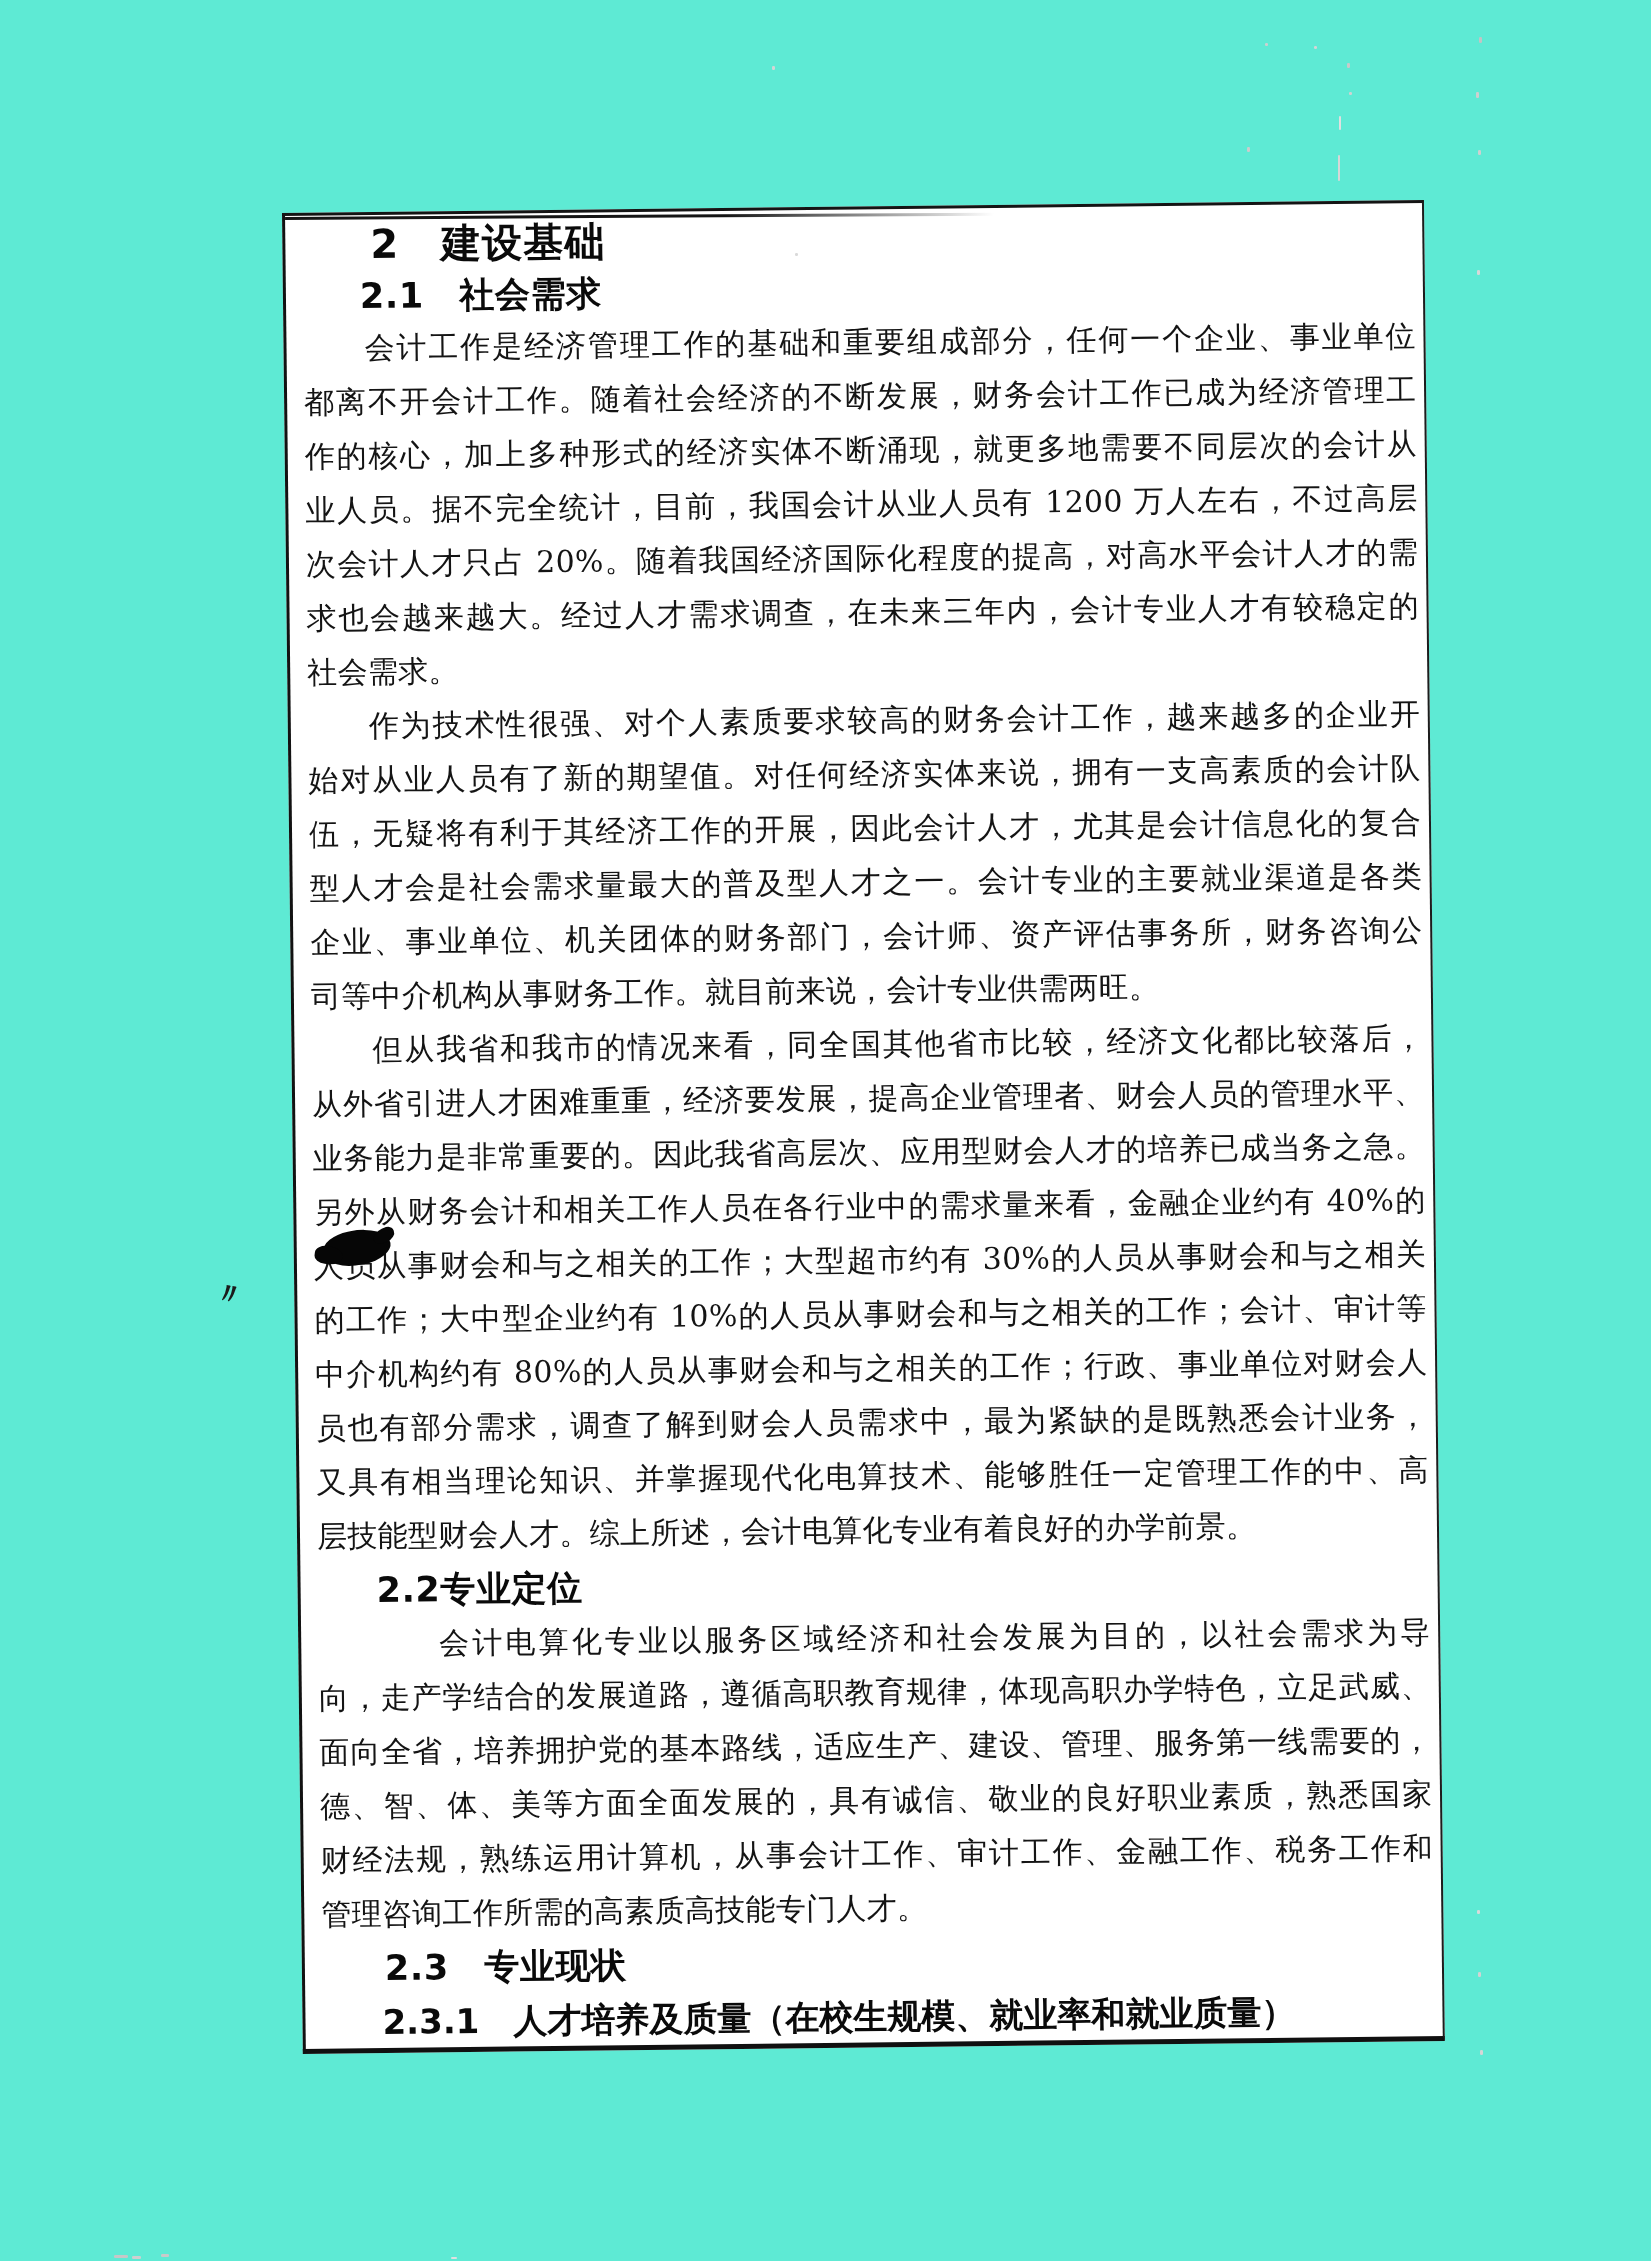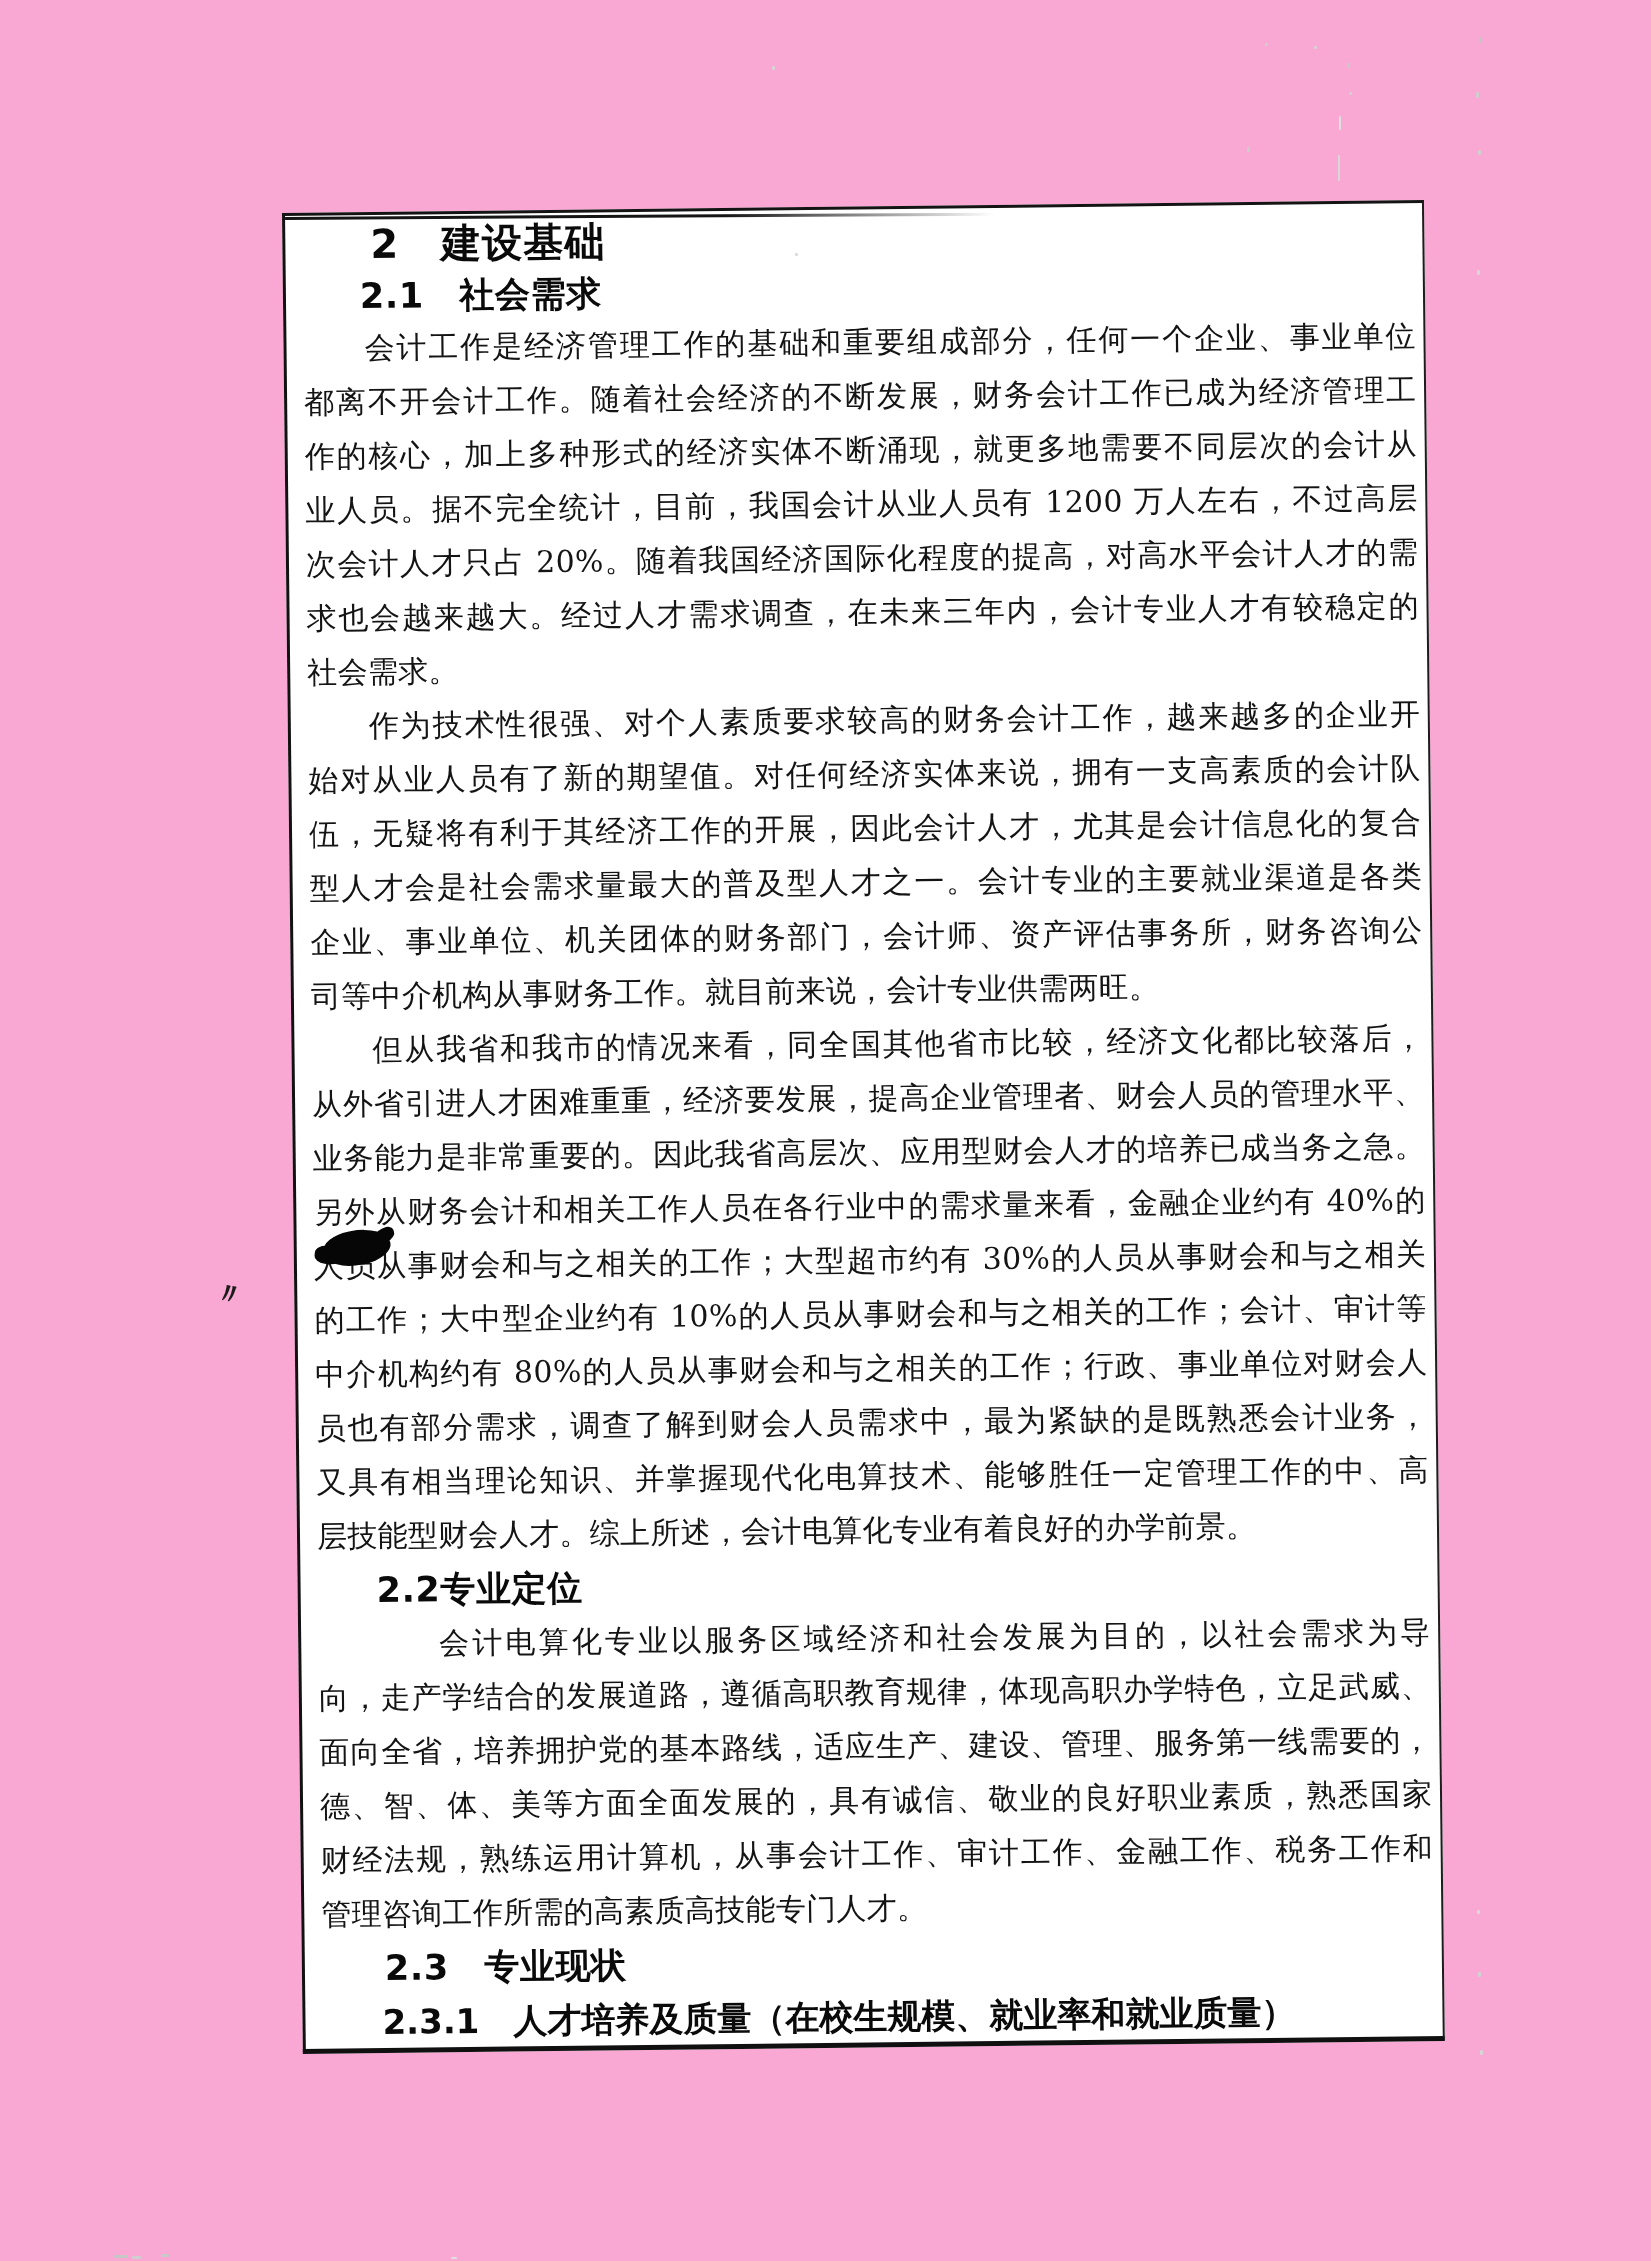--- a/index.html
+++ b/index.html
@@ -5,21 +5,21 @@
   html, body { margin: 0; padding: 0; }
   body {
     width: 1651px; height: 2261px;
     background: #ffffff;
     font-family: "DejaVu Serif", "Liberation Serif", serif;
     position: relative;
     overflow: hidden;
   }
   .page {
     position: absolute; inset: 0;
-    background: #f9a8d4;
+    background: #5eead4;
   }
   
   .doc-box {
     position: absolute;
     left: 282px; top: 213px;
     width: 1142px; height: 1841px;
     border-top: 3.2px solid #141414;
     border-left: 3.9px solid #121212;
     border-right: 2.6px solid #1d1d1d;
     border-bottom: 5.2px solid #101010;

